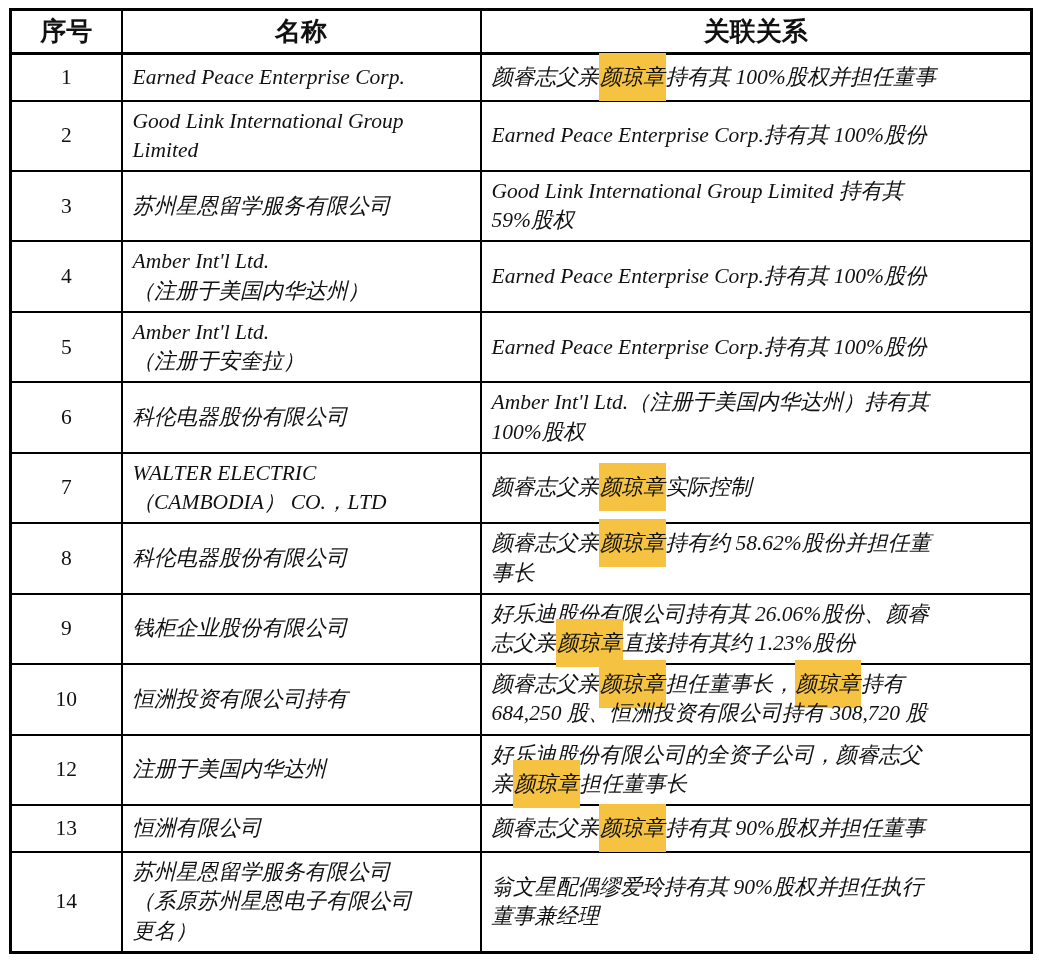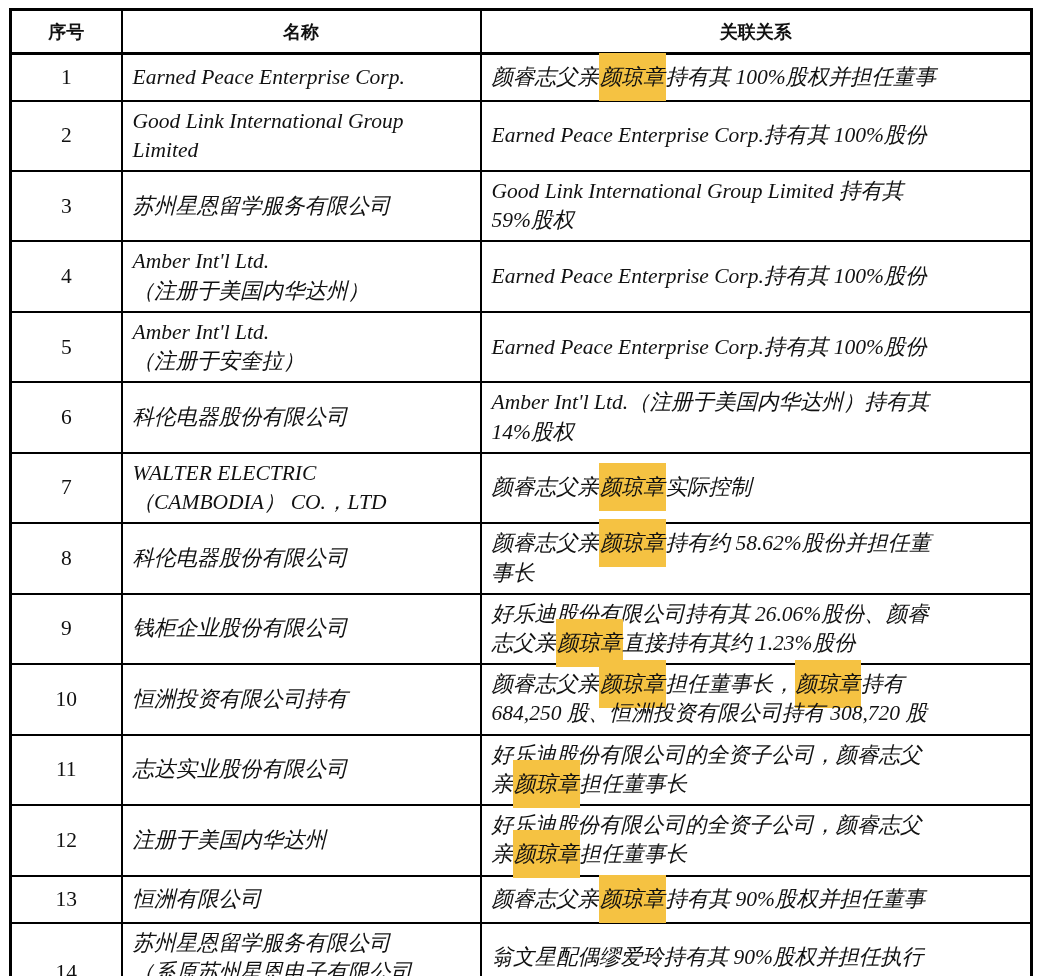--- a/index.html
+++ b/index.html
@@ -18,21 +18,21 @@
     width: 1021px;
     margin: 8px 0 0 9px;
     border: 3px solid var(--line);
   }
   .doc-table th, .doc-table td {
     border: 2px solid var(--line);
   }
   .doc-table thead th {
     border-bottom: 3px solid var(--line);
     font-weight: bold;
-    font-size: 18px;
+    font-size: 26px;
     text-align: center;
     height: 44px;
     padding: 2px 6px;
     vertical-align: middle;
   }
   .doc-table td {
     font-size: 21.5px;
     line-height: 1.36;
     padding: 5px 10px;
     height: 47px;
@@ -90,21 +90,21 @@
       <tr>
         <td class="col-num">5</td>
         <td class="col-name">Amber Int'l Ltd.
 （注册于安奎拉）</td>
         <td class="col-relation">Earned Peace Enterprise Corp.持有其 100%股份</td>
       </tr>
       <tr>
         <td class="col-num">6</td>
         <td class="col-name">科伦电器股份有限公司</td>
         <td class="col-relation">Amber Int'l Ltd.（注册于美国内华达州）持有其
-14%股权</td>
+100%股权</td>
       </tr>
       <tr>
         <td class="col-num">7</td>
         <td class="col-name">WALTER ELECTRIC
 （CAMBODIA） CO.，LTD</td>
         <td class="col-relation">颜睿志父亲<mark>颜琼章</mark>实际控制</td>
       </tr>
       <tr>
         <td class="col-num">8</td>
         <td class="col-name">科伦电器股份有限公司</td>
@@ -117,26 +117,20 @@
         <td class="col-relation">好乐迪股份有限公司持有其 26.06%股份、颜睿
 志父亲<mark>颜琼章</mark>直接持有其约 1.23%股份</td>
       </tr>
       <tr>
         <td class="col-num">10</td>
         <td class="col-name">恒洲投资有限公司持有</td>
         <td class="col-relation">颜睿志父亲<mark>颜琼章</mark>担任董事长，<mark>颜琼章</mark>持有
 684,250 股、恒洲投资有限公司持有 308,720 股</td>
       </tr>
       <tr>
-        <td class="col-num">11</td>
-        <td class="col-name">志达实业股份有限公司</td>
-        <td class="col-relation">好乐迪股份有限公司的全资子公司，颜睿志父
-亲<mark>颜琼章</mark>担任董事长</td>
-      </tr>
-      <tr>
         <td class="col-num">12</td>
         <td class="col-name">注册于美国内华达州</td>
         <td class="col-relation">好乐迪股份有限公司的全资子公司，颜睿志父
 亲<mark>颜琼章</mark>担任董事长</td>
       </tr>
       <tr>
         <td class="col-num">13</td>
         <td class="col-name">恒洲有限公司</td>
         <td class="col-relation">颜睿志父亲<mark>颜琼章</mark>持有其 90%股权并担任董事</td>
       </tr>

